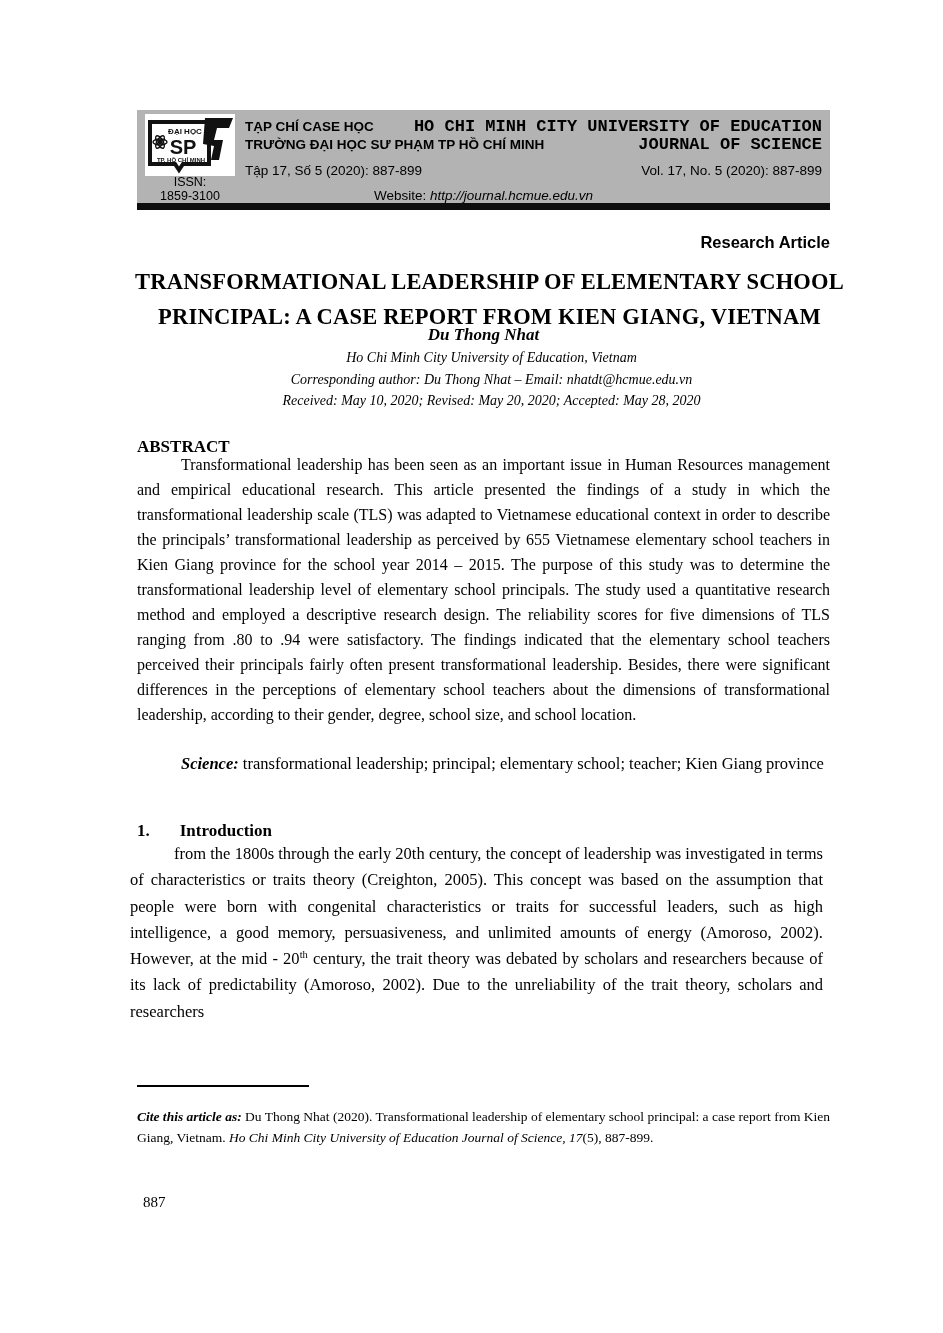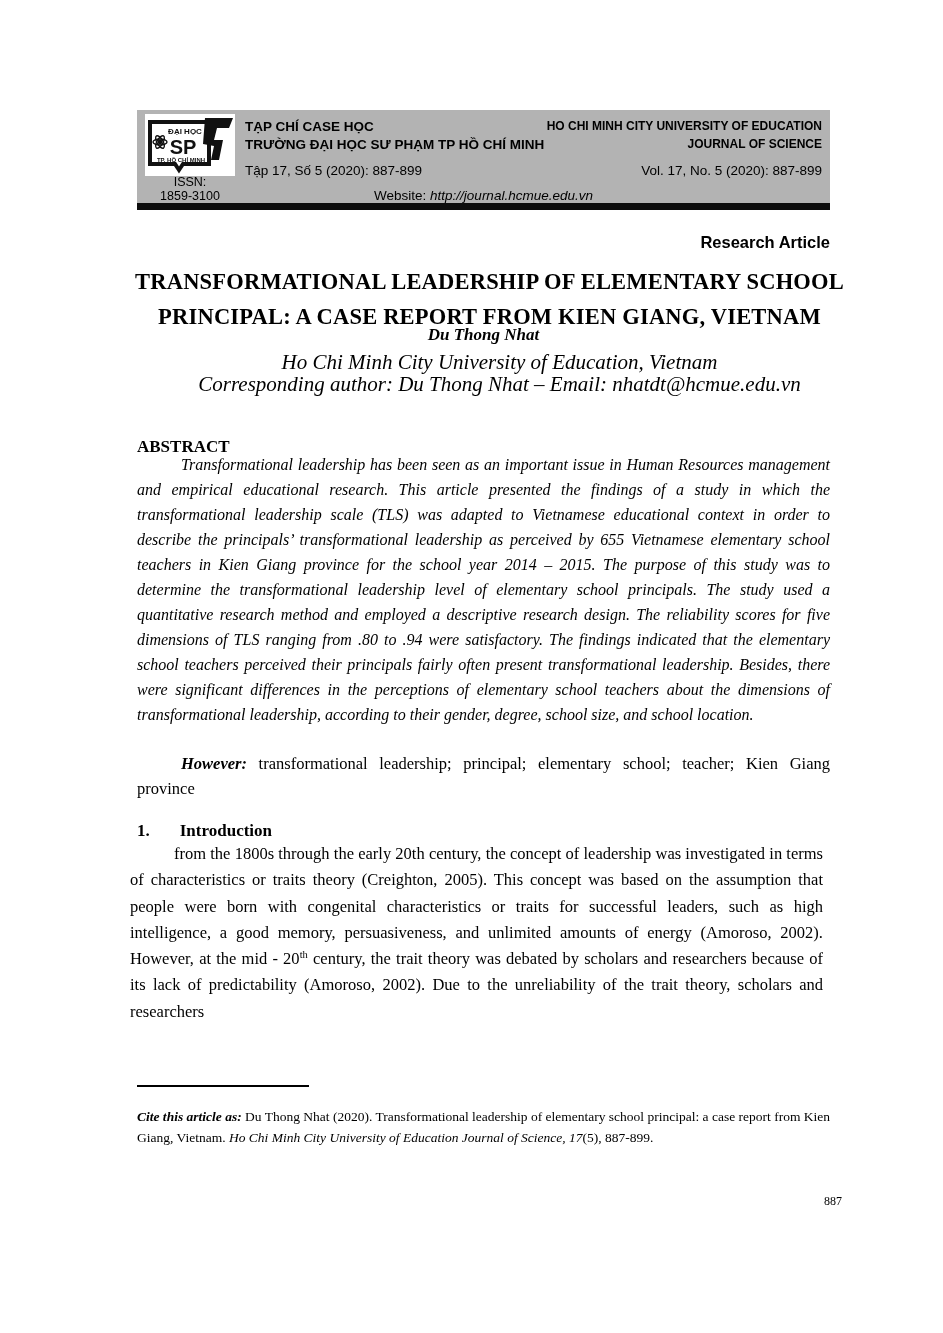--- a/index.html
+++ b/index.html
@@ -11,58 +11,58 @@
   .banner{position:absolute;left:137px;top:110px;width:693px;height:100px;background:#b3b3b3;}
   .banner-bar{position:absolute;left:0;bottom:0;width:100%;height:7px;background:#0d0d0d;}
   .logo-box{position:absolute;left:8px;top:4px;width:90px;height:62px;background:#ffffff;}
   .issn{position:absolute;left:0;top:66px;width:106px;text-align:center;
         font-family:"Liberation Sans","DejaVu Sans",sans-serif;font-size:12.5px;line-height:13.5px;}
   .bann-left{position:absolute;left:108px;top:8px;
         font-family:"Liberation Sans","DejaVu Sans",sans-serif;font-weight:bold;font-size:13.5px;line-height:17.5px;}
   .bann-issue-left{position:absolute;left:108px;top:53px;
         font-family:"Liberation Sans","DejaVu Sans",sans-serif;font-size:13.5px;text-align:center;}
   .bann-right{position:absolute;right:8px;top:8px;text-align:right;
-        font-family:Liberation Sans, sans-serif;font-weight:bold;font-size:12px;line-height:17.5px;margin-left:43px;}
+        font-family:Liberation Mono, monospace;font-weight:bold;font-size:17px;line-height:17.5px;margin-left:43px;}
   .bann-issue-right{position:absolute;right:8px;top:53px;text-align:right;
         font-family:"Liberation Sans","DejaVu Sans",sans-serif;font-size:13.5px;}
   .bann-website{position:absolute;left:0;top:78px;width:100%;text-align:center;
         font-family:"Liberation Sans","DejaVu Sans",sans-serif;font-size:13.5px;}
   .bann-website .it{font-style:italic;}
   
   .research-article{position:absolute;left:137px;top:233px;width:693px;text-align:right;
         font-family:"Liberation Sans","DejaVu Sans",sans-serif;font-weight:bold;font-size:16.5px;}
   .title{position:absolute;left:120px;top:258px;width:727px;text-align:center;
         font-weight:bold;font-size:22.5px;line-height:35px;letter-spacing:.2px;}
   .author{position:absolute;left:137px;top:325px;width:693px;text-align:center;
         font-weight:bold;font-style:italic;font-size:17px;}
-  .meta-line{position:absolute;left:153px;width:693px;text-align:center;
-        font-style:italic;font-size:21px;}
+  .meta-line{position:absolute;left:145px;width:693px;text-align:center;
+        font-style:italic;font-size:14px;}
   .affiliation{top:350px;}
   .corresponding{top:372px;}
   .received{top:393px;}
   
   .abstract-head{position:absolute;left:137px;top:437px;font-weight:bold;font-size:17px;}
   .abstract-body{position:absolute;left:137px;top:452px;width:693px;
-        font-style:italic;font-size:16px;line-height:25px;text-align:justify;text-indent:44px;}
+        font-size:16px;line-height:25px;text-align:justify;text-indent:44px;}
   .keywords{position:absolute;left:137px;top:751px;width:693px;
         font-size:16.5px;line-height:25px;text-align:justify;text-indent:44px;}
   .keywords .kw-label{font-weight:bold;font-style:italic;}
   
   .intro-head{position:absolute;left:137px;top:821px;width:693px;font-weight:bold;font-size:17px;}
   .intro-head .head-text{margin-left:30px;}
   .intro-body{position:absolute;left:130px;top:841px;width:693px;
         font-size:16.5px;line-height:26.3px;text-align:justify;text-indent:44px;}
   .intro-body sup{font-size:10.5px;line-height:0;}
   
   .footnote-rule{position:absolute;left:137px;top:1085px;width:172px;height:0;border-top:2.5px solid #000;}
   .footer-text{position:absolute;left:137px;top:1107px;width:693px;
         font-size:13.5px;line-height:20.5px;text-align:justify;}
   .footer-text .cite-label{font-weight:bold;font-style:italic;}
   .footer-text .cite-journal{font-style:italic;}
-  .page-num{position:absolute;left:149px;top:1194px;width:693px;text-align:right;font-size:12px;}
+  .page-num{position:absolute;left:143px;top:1194px;width:693px;text-align:left;font-size:15px;}
 </style>
 </head>
 <body>
 
 <div class="sheet">
 
   <header class="banner">
     <div class="logo-box">
       <svg width="90" height="62" viewBox="0 0 90 62">
 
@@ -110,25 +110,26 @@
   <div class="research-article">Research Article</div>
 
   <h1 class="title" style="margin:6px;">
     <div>TRANSFORMATIONAL LEADERSHIP OF ELEMENTARY SCHOOL</div>
     <div>PRINCIPAL: A CASE REPORT FROM KIEN GIANG, VIETNAM</div>
   </h1>
 
   <div class="author">Du Thong Nhat</div>
   <div class="meta-line affiliation">Ho Chi Minh City University of Education, Vietnam</div>
   <div class="meta-line corresponding">Corresponding author: Du Thong Nhat – Email: nhatdt@hcmue.edu.vn</div>
+  <div class="meta-line received">Received: May 10, 2020; Revised: May 20, 2020; Accepted: May 28, 2020</div>
 
   <div class="abstract-head">ABSTRACT</div>
   <p class="abstract-body" style="margin:0;">Transformational leadership has been seen as an important issue in Human Resources management and empirical educational research. This article presented the findings of a study in which the transformational leadership scale (TLS) was adapted to Vietnamese educational context in order to describe the principals’ transformational leadership as perceived by 655 Vietnamese elementary school teachers in Kien Giang province for the school year 2014 – 2015. The purpose of this study was to determine the transformational leadership level of elementary school principals. The study used a quantitative research method and employed a descriptive research design. The reliability scores for five dimensions of TLS ranging from .80 to .94 were satisfactory. The findings indicated that the elementary school teachers perceived their principals fairly often present transformational leadership. Besides, there were significant differences in the perceptions of elementary school teachers about the dimensions of transformational leadership, according to their gender, degree, school size, and school location.</p>
   <p class="keywords" style="margin:0;">
-    <span class="kw-label">However:</span>
+    <span class="kw-label">Science:</span>
     <span>transformational leadership; principal; elementary school; teacher; Kien Giang province</span>
   </p>
 
   <div class="intro-head">
     <span>1.</span><span class="head-text">Introduction</span>
   </div>
   <p class="intro-body" style="margin:0;">
     <span>from the 1800s through the early 20th century, the concept of leadership was investigated in terms of characteristics or traits theory (Creighton, 2005). This concept was based on the assumption that people were born with congenital characteristics or traits for successful leaders, such as high intelligence, a good memory, persuasiveness, and unlimited amounts of energy (Amoroso, 2002). However, at the mid - 20</span><sup>th</sup><span> century, the trait theory was debated by scholars and researchers because of its lack of predictability (Amoroso, 2002). Due to the unreliability of the trait theory, scholars and researchers</span>
   </p>
 

